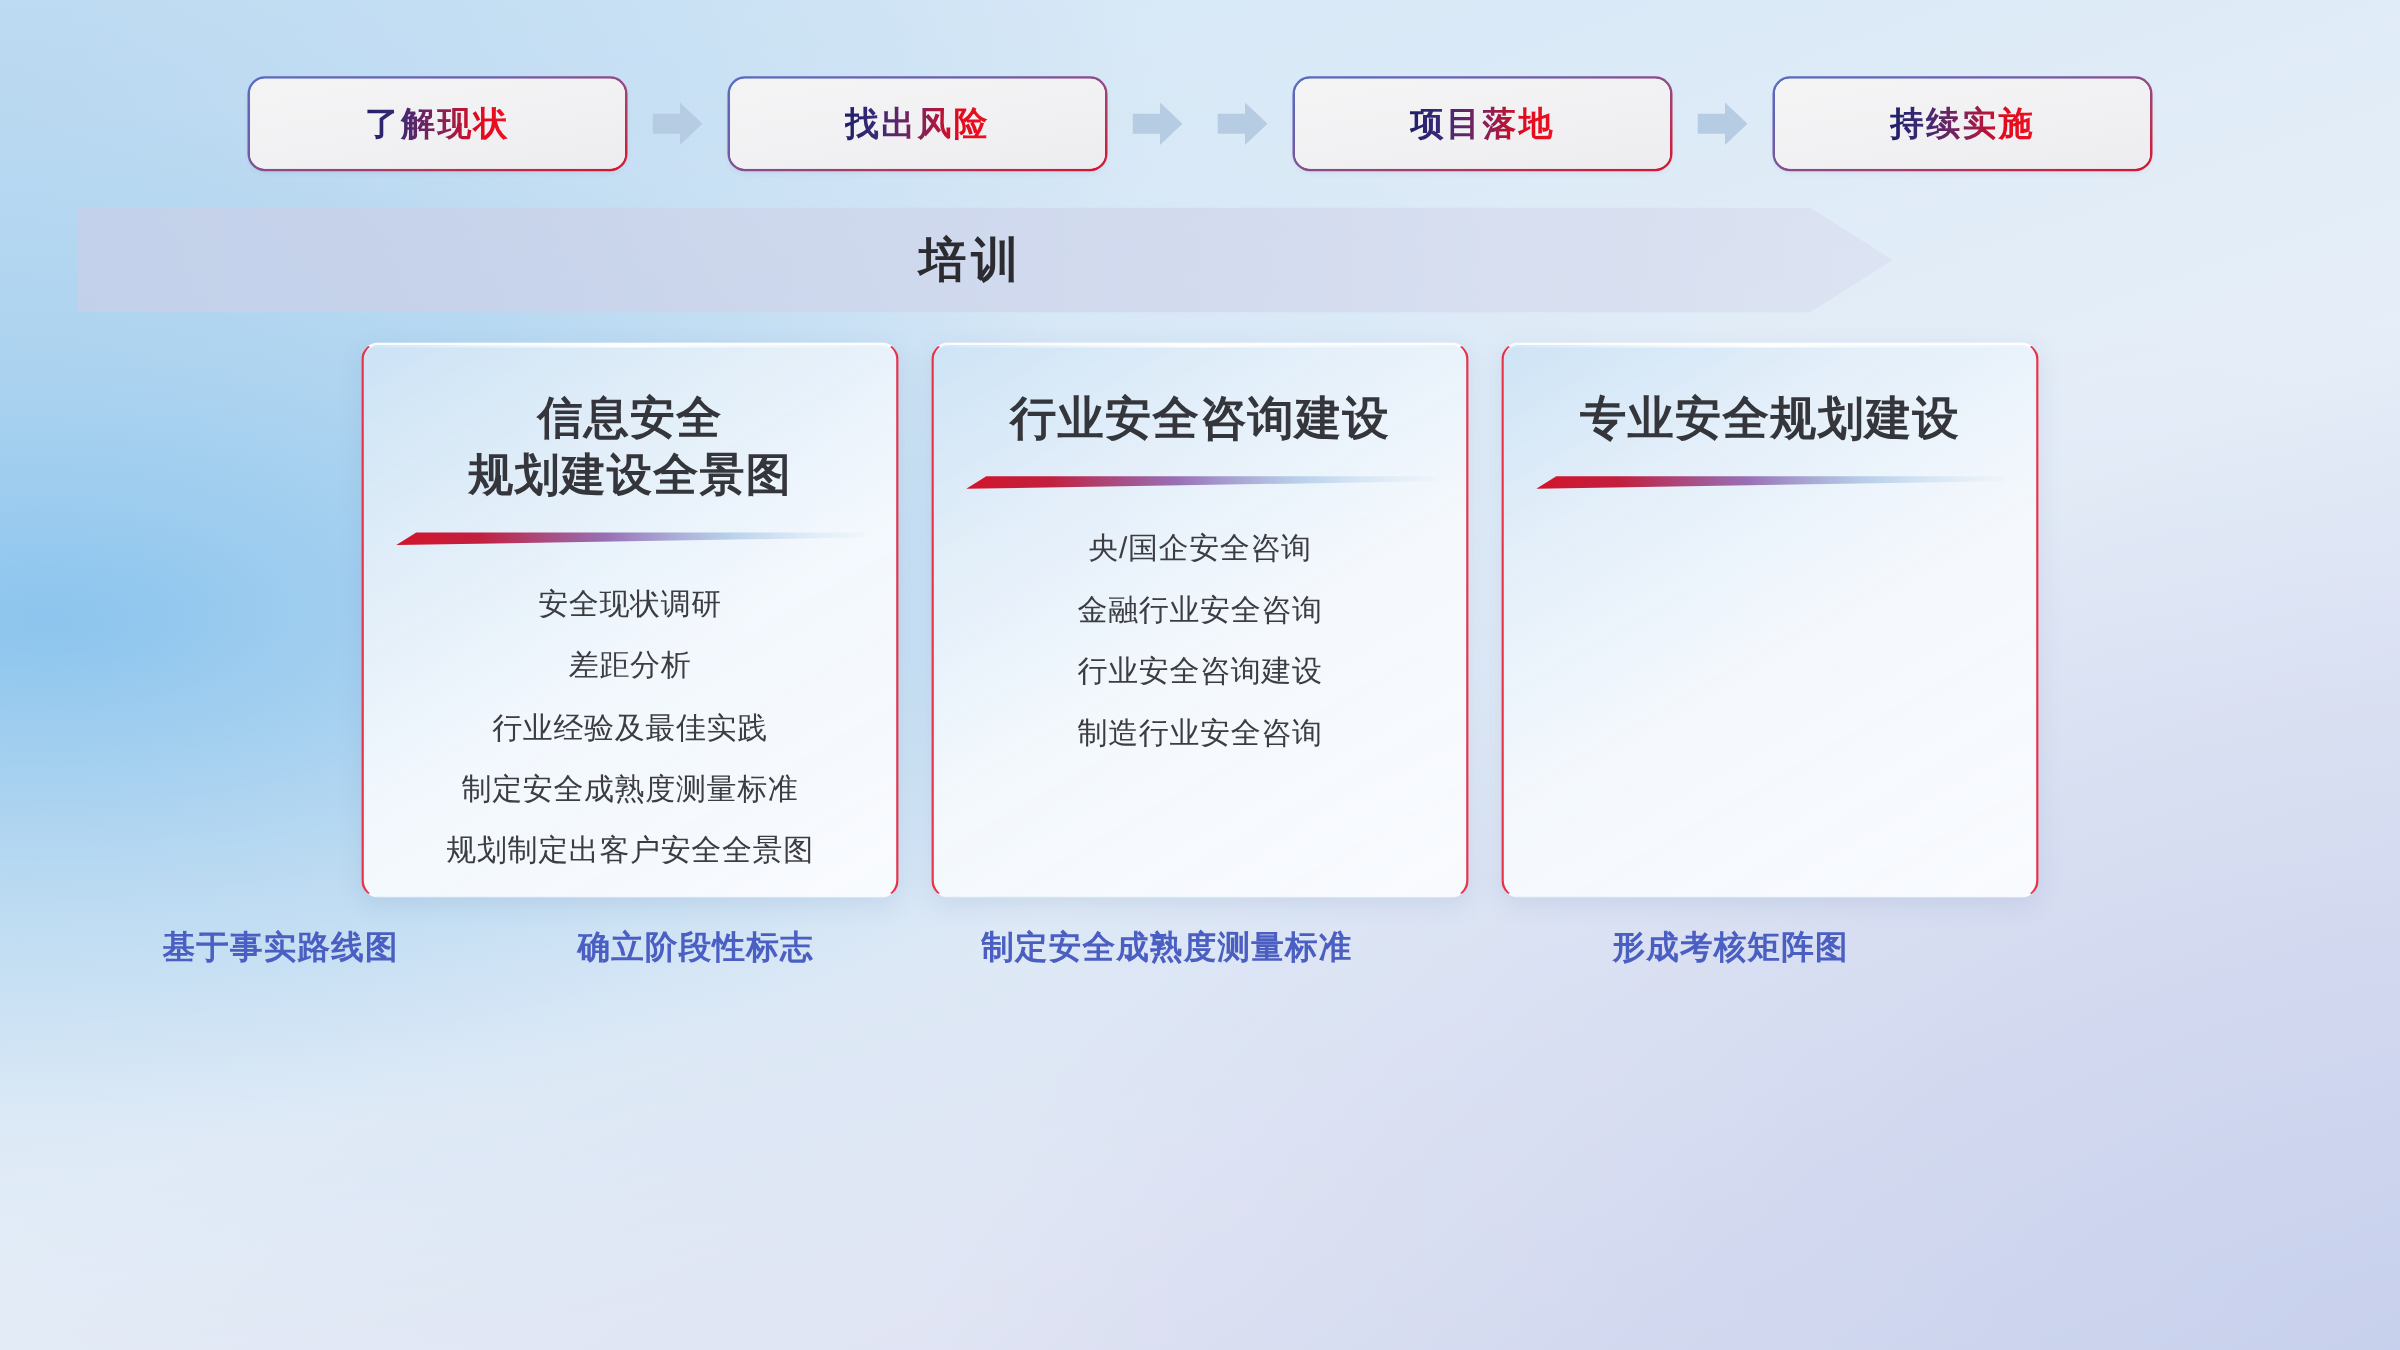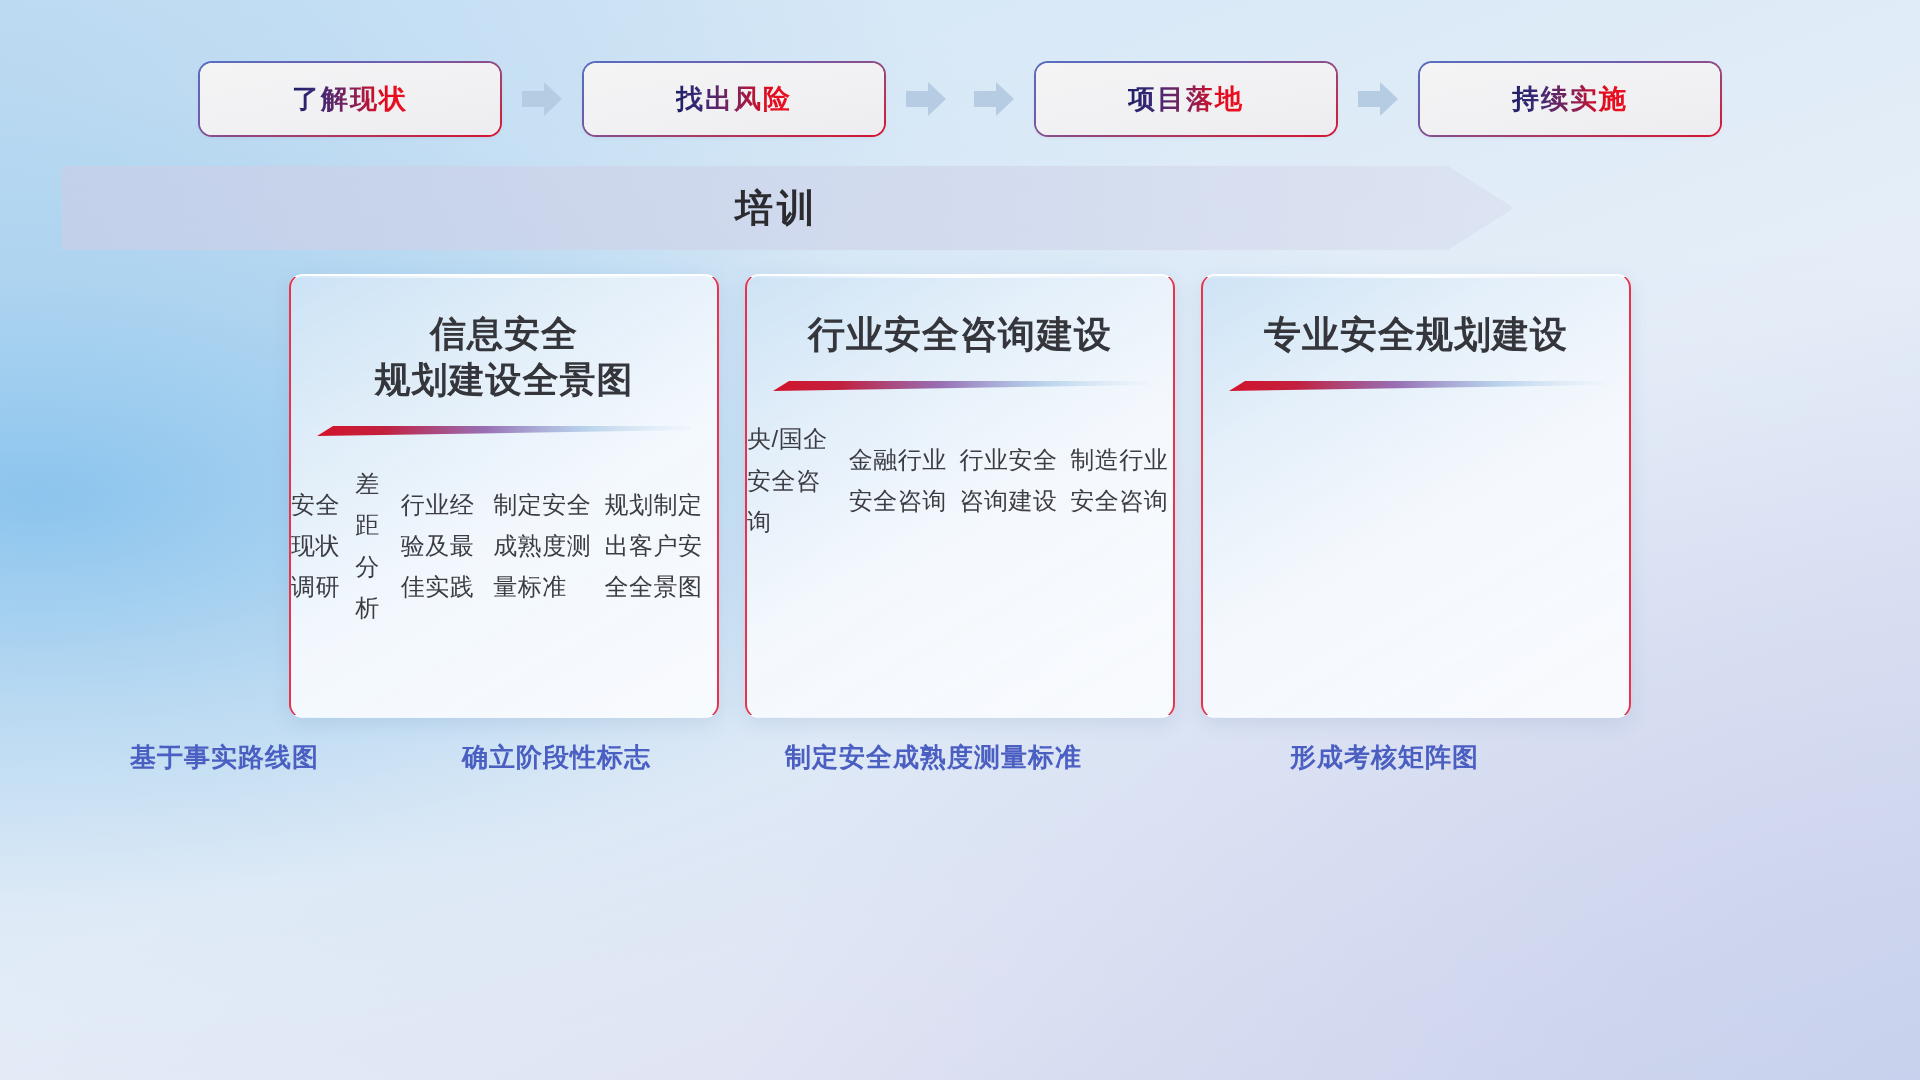--- a/index.html
+++ b/index.html
@@ -98,21 +98,21 @@
   }
   .card-title.two-line{ font-size:36px; }
   .accent{
     margin-top:22px;
     width:374px; height:12px;
   }
   .accent svg{ display:block; }
   .card-items{
     margin-top:26px;
     width:100%;
-    display:flex; flex-direction:row; align-items:center; gap:8px;
+    display:flex; flex-direction:column; align-items:center; gap:8px;
   }
   .card-item{
     font-size:24px; color:#3c3d42; letter-spacing:0.5px; line-height:1.72;
   }
 
   
   #captions{
     position:absolute; left:0; top:740px; width:1920px; height:60px;
   }
   .caption{

